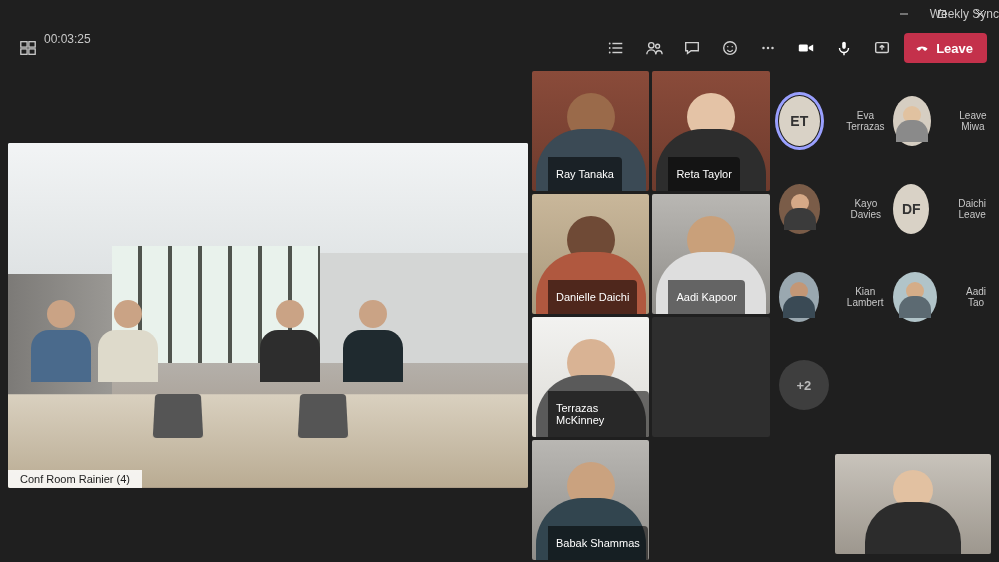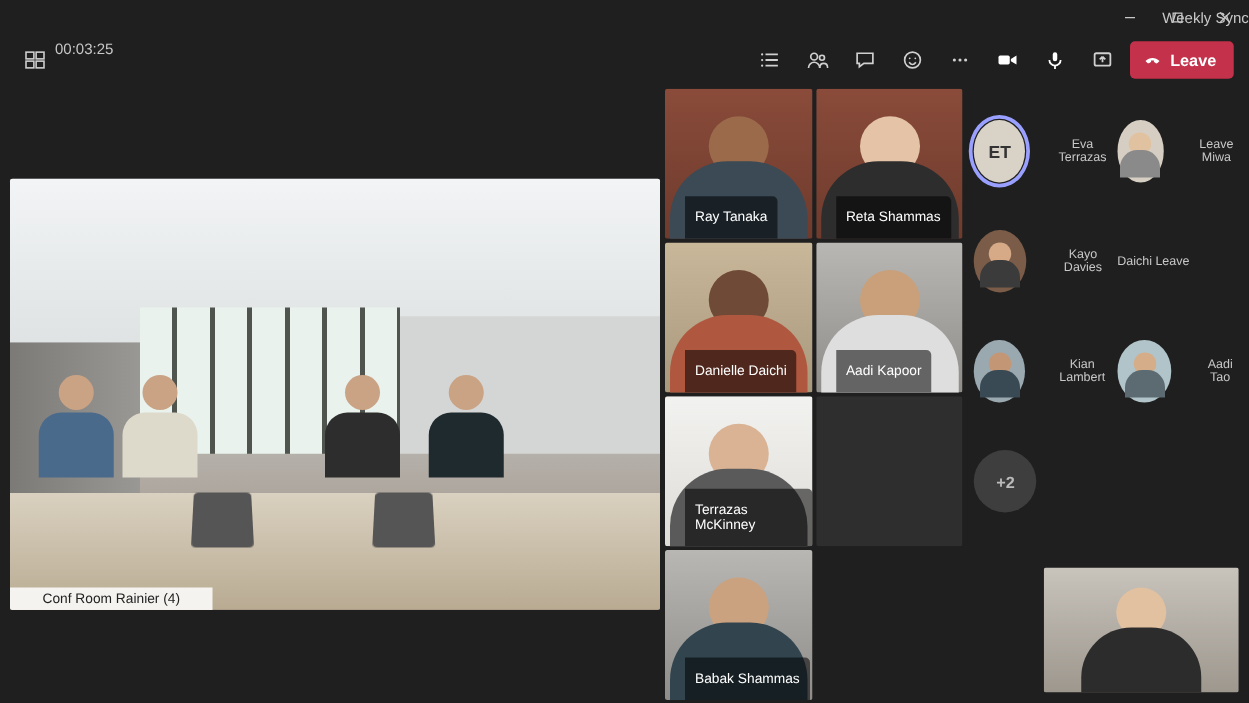--- a/index.html
+++ b/index.html
@@ -104,21 +104,21 @@
   .p2{left:17%} .p2 .body{background:#dedacb;} .p2 .head{background:#e3c0a1;}
   .p3{left:48%} .p3 .body{background:#2d2d2d;} .p3 .head{background:#6b4a36;}
   .p4{left:64%} .p4 .body{background:#1f2a2f;} .p4 .head{background:#c79878;}
   .main-video .tablet{position:absolute;bottom:14%;width:48px;height:48px;background:#555;border-radius:4px;transform:perspective(200px) rotateX(24deg);}
   .t1{left:28%} .t2{left:56%}
 
   .room-label {
     position:absolute; left:0; bottom:0;
     background: rgba(255,255,255,0.85);
     color:#222; font-size:11px;
-    padding: 3px 26px;
+    padding: 3px 12px;
   }
 
   
   .tilecol {
     flex: 1;
     display: grid;
     grid-template-columns: 1fr 1fr;
     grid-auto-rows: 120px;
     gap: 3px;
     padding: 3px 3px 0 0;
@@ -308,21 +308,21 @@
     <div class="tile">
       <div class="bg bg-brick"></div>
         <div class="head" style="background:#9a6a4a"></div>
         <div class="body" style="background:#3b4a55"></div>
       <div class="label">Ray Tanaka</div>
     </div>
     <div class="tile">
       <div class="bg bg-brick"></div>
         <div class="head" style="background:#e4c3a6"></div>
         <div class="body" style="background:#2d2d2d"></div>
-      <div class="label">Reta Shammas</div>
+      <div class="label">Reta Taylor</div>
     </div>
     <div class="tile">
       <div class="bg bg-tan"></div>
         <div class="head" style="background:#6f4a36"></div>
         <div class="body" style="background:#b0583f"></div>
       <div class="label">Danielle Daichi</div>
     </div>
     <div class="tile">
       <div class="bg bg-grey"></div>
         <div class="head" style="background:#c9a07a"></div>
@@ -360,20 +360,21 @@
       <div class="name">Leave Miwa</div>
     </div>
     <div class="pill">
       <div class="avatar" style="background:#7a5c48">
           <div class="mini-head" style="background:#d6a987"></div>
           <div class="mini-body" style="background:#3b3b3b"></div>
         </div>
       <div class="name">Kayo Davies</div>
     </div>
     <div class="pill">
+      <div class="avatar initials">DF</div>
       <div class="name">Daichi Leave</div>
     </div>
     <div class="pill">
       <div class="avatar" style="background:#9aa8b0">
           <div class="mini-head" style="background:#c39776"></div>
           <div class="mini-body" style="background:#3a4a55"></div>
         </div>
       <div class="name">Kian Lambert</div>
     </div>
     <div class="pill">

